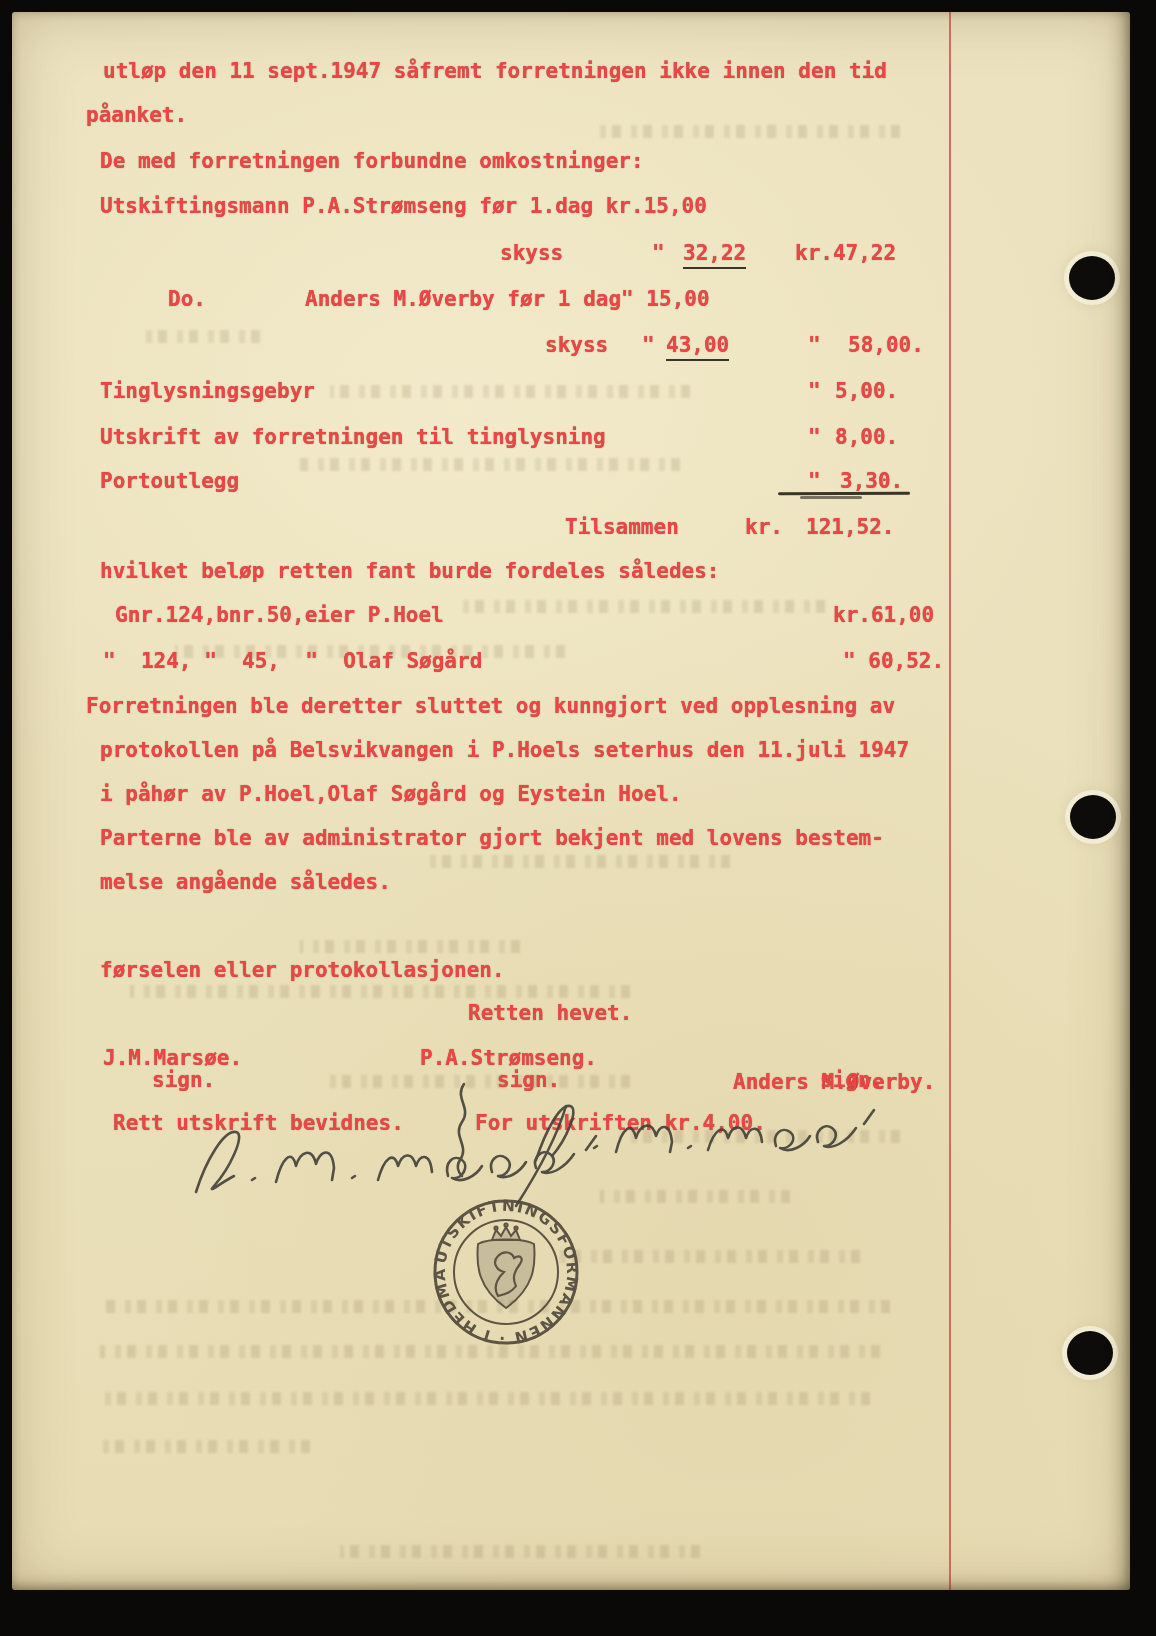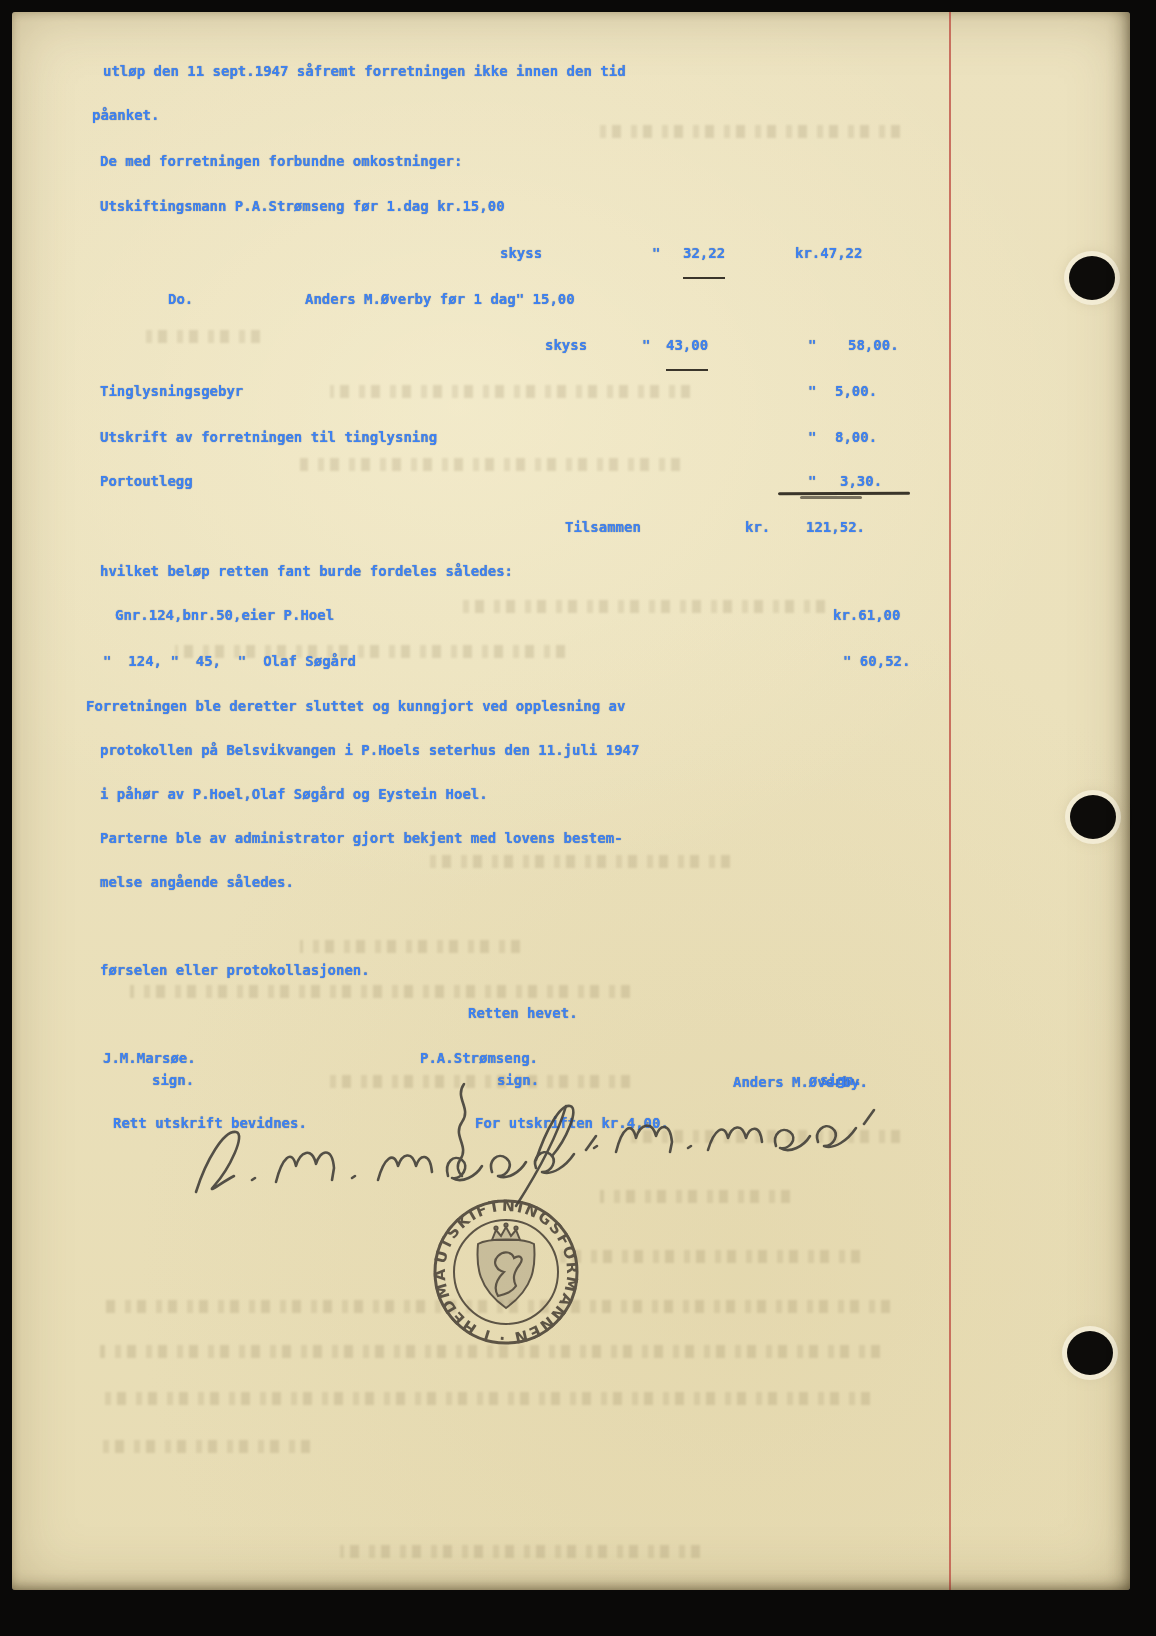--- a/index.html
+++ b/index.html
@@ -17,24 +17,24 @@
     box-shadow: inset 0 0 60px rgba(110,90,45,.28), inset 0 0 8px rgba(90,70,30,.25);
     border-radius:3px;
   }
   .redline{
     position:absolute;left:949px;top:12px;width:2px;height:1578px;
     background:rgba(192,85,72,.8);
   }
   .typed{position:absolute;left:0;top:0;width:100%;height:100%;}
   .seg{
     position:absolute;white-space:pre;
-    font-size:14px;font-weight:700;line-height:26px;color:#3b82f6;
+    font-size:21px;font-weight:700;line-height:26px;color:#ef4444;
     text-shadow:0 0 1px rgba(52,44,30,.65);
   }
-  .seg.u{border-bottom:2.5px solid rgba(38,33,25,.9);padding-bottom:11px;}
+  .seg.u{border-bottom:2.5px solid rgba(38,33,25,.9);padding-bottom:1px;}
   .rule{
     position:absolute;background:rgba(38,33,25,.9);height:2.5px;border-radius:2px;
   }
   .hole{
     position:absolute;width:46px;height:44px;border-radius:50%;
     background:#0d0c0a;
     box-shadow:0 0 0 5px rgba(246,240,218,.85), 0 0 9px 6px rgba(210,198,160,.5);
   }
   .smudge{
     position:absolute;height:13px;opacity:.42;filter:blur(1.1px);
@@ -75,21 +75,21 @@
     <div class="smudge" style="left:560px;top:1250px;width:300px"></div>
     <div class="smudge" style="left:100px;top:1300px;width:790px"></div>
     <div class="smudge" style="left:100px;top:1345px;width:780px"></div>
     <div class="smudge" style="left:100px;top:1392px;width:770px"></div>
     <div class="smudge" style="left:100px;top:1440px;width:210px"></div>
     <div class="smudge" style="left:340px;top:1545px;width:360px"></div>
   </div>
 
   <div class="typed">
       <span class="seg" style="left: 103px; top: 58px;">utløp den 11 sept.1947 såfremt forretningen ikke innen den tid</span>
-      <span class="seg" style="left: 92px; top: 102px;">påanket.</span>
+      <span class="seg" style="left: 86px; top: 102px;">påanket.</span>
       <span class="seg" style="left: 100px; top: 148px;">De med forretningen forbundne omkostninger:</span>
       <span class="seg" style="left: 100px; top: 193px;">Utskiftingsmann P.A.Strømseng før 1.dag kr.15,00</span>
       <span class="seg" style="left: 500px; top: 240px;">skyss</span>
       <span class="seg" style="left: 652px; top: 240px;">"</span>
       <span class="seg u" style="left: 683px; top: 240px;">32,22</span>
       <span class="seg" style="left: 795px; top: 240px;">kr.47,22</span>
       <span class="seg" style="left: 168px; top: 286px;">Do.</span>
       <span class="seg" style="left: 305px; top: 286px;">Anders M.Øverby før 1 dag" 15,00</span>
       <span class="seg" style="left: 545px; top: 332px;">skyss</span>
       <span class="seg" style="left: 642px; top: 332px;">"</span>

